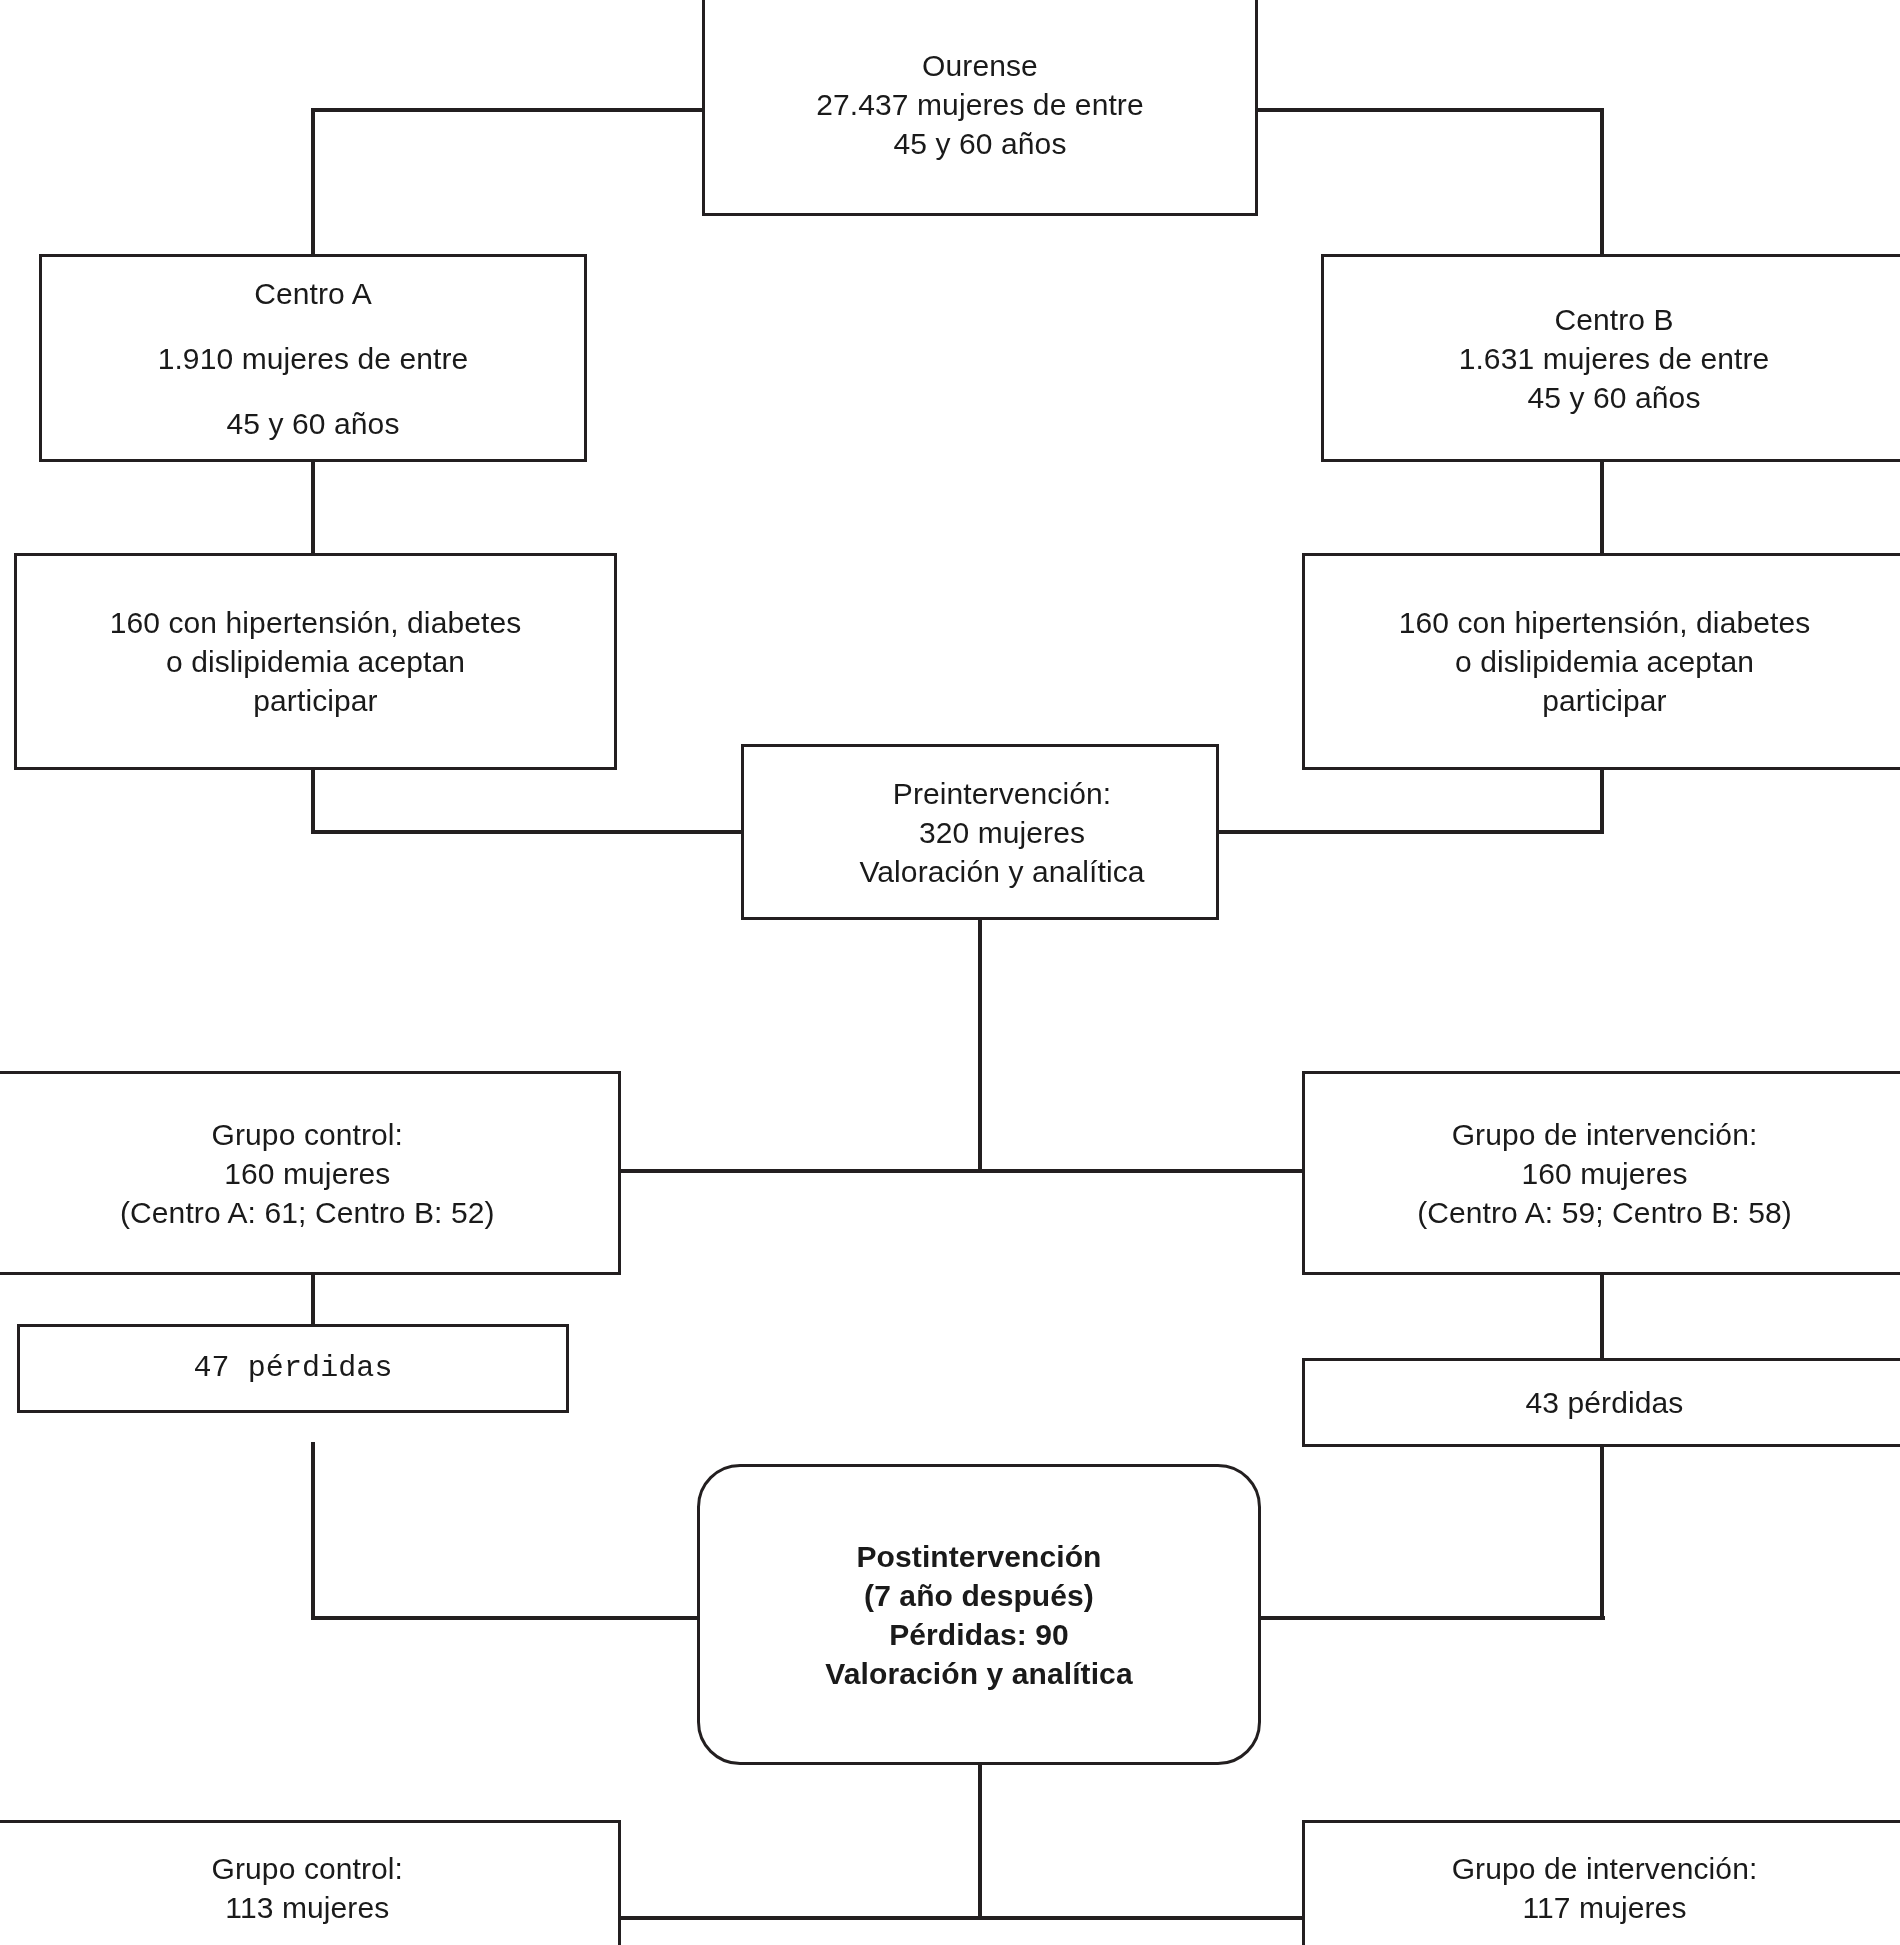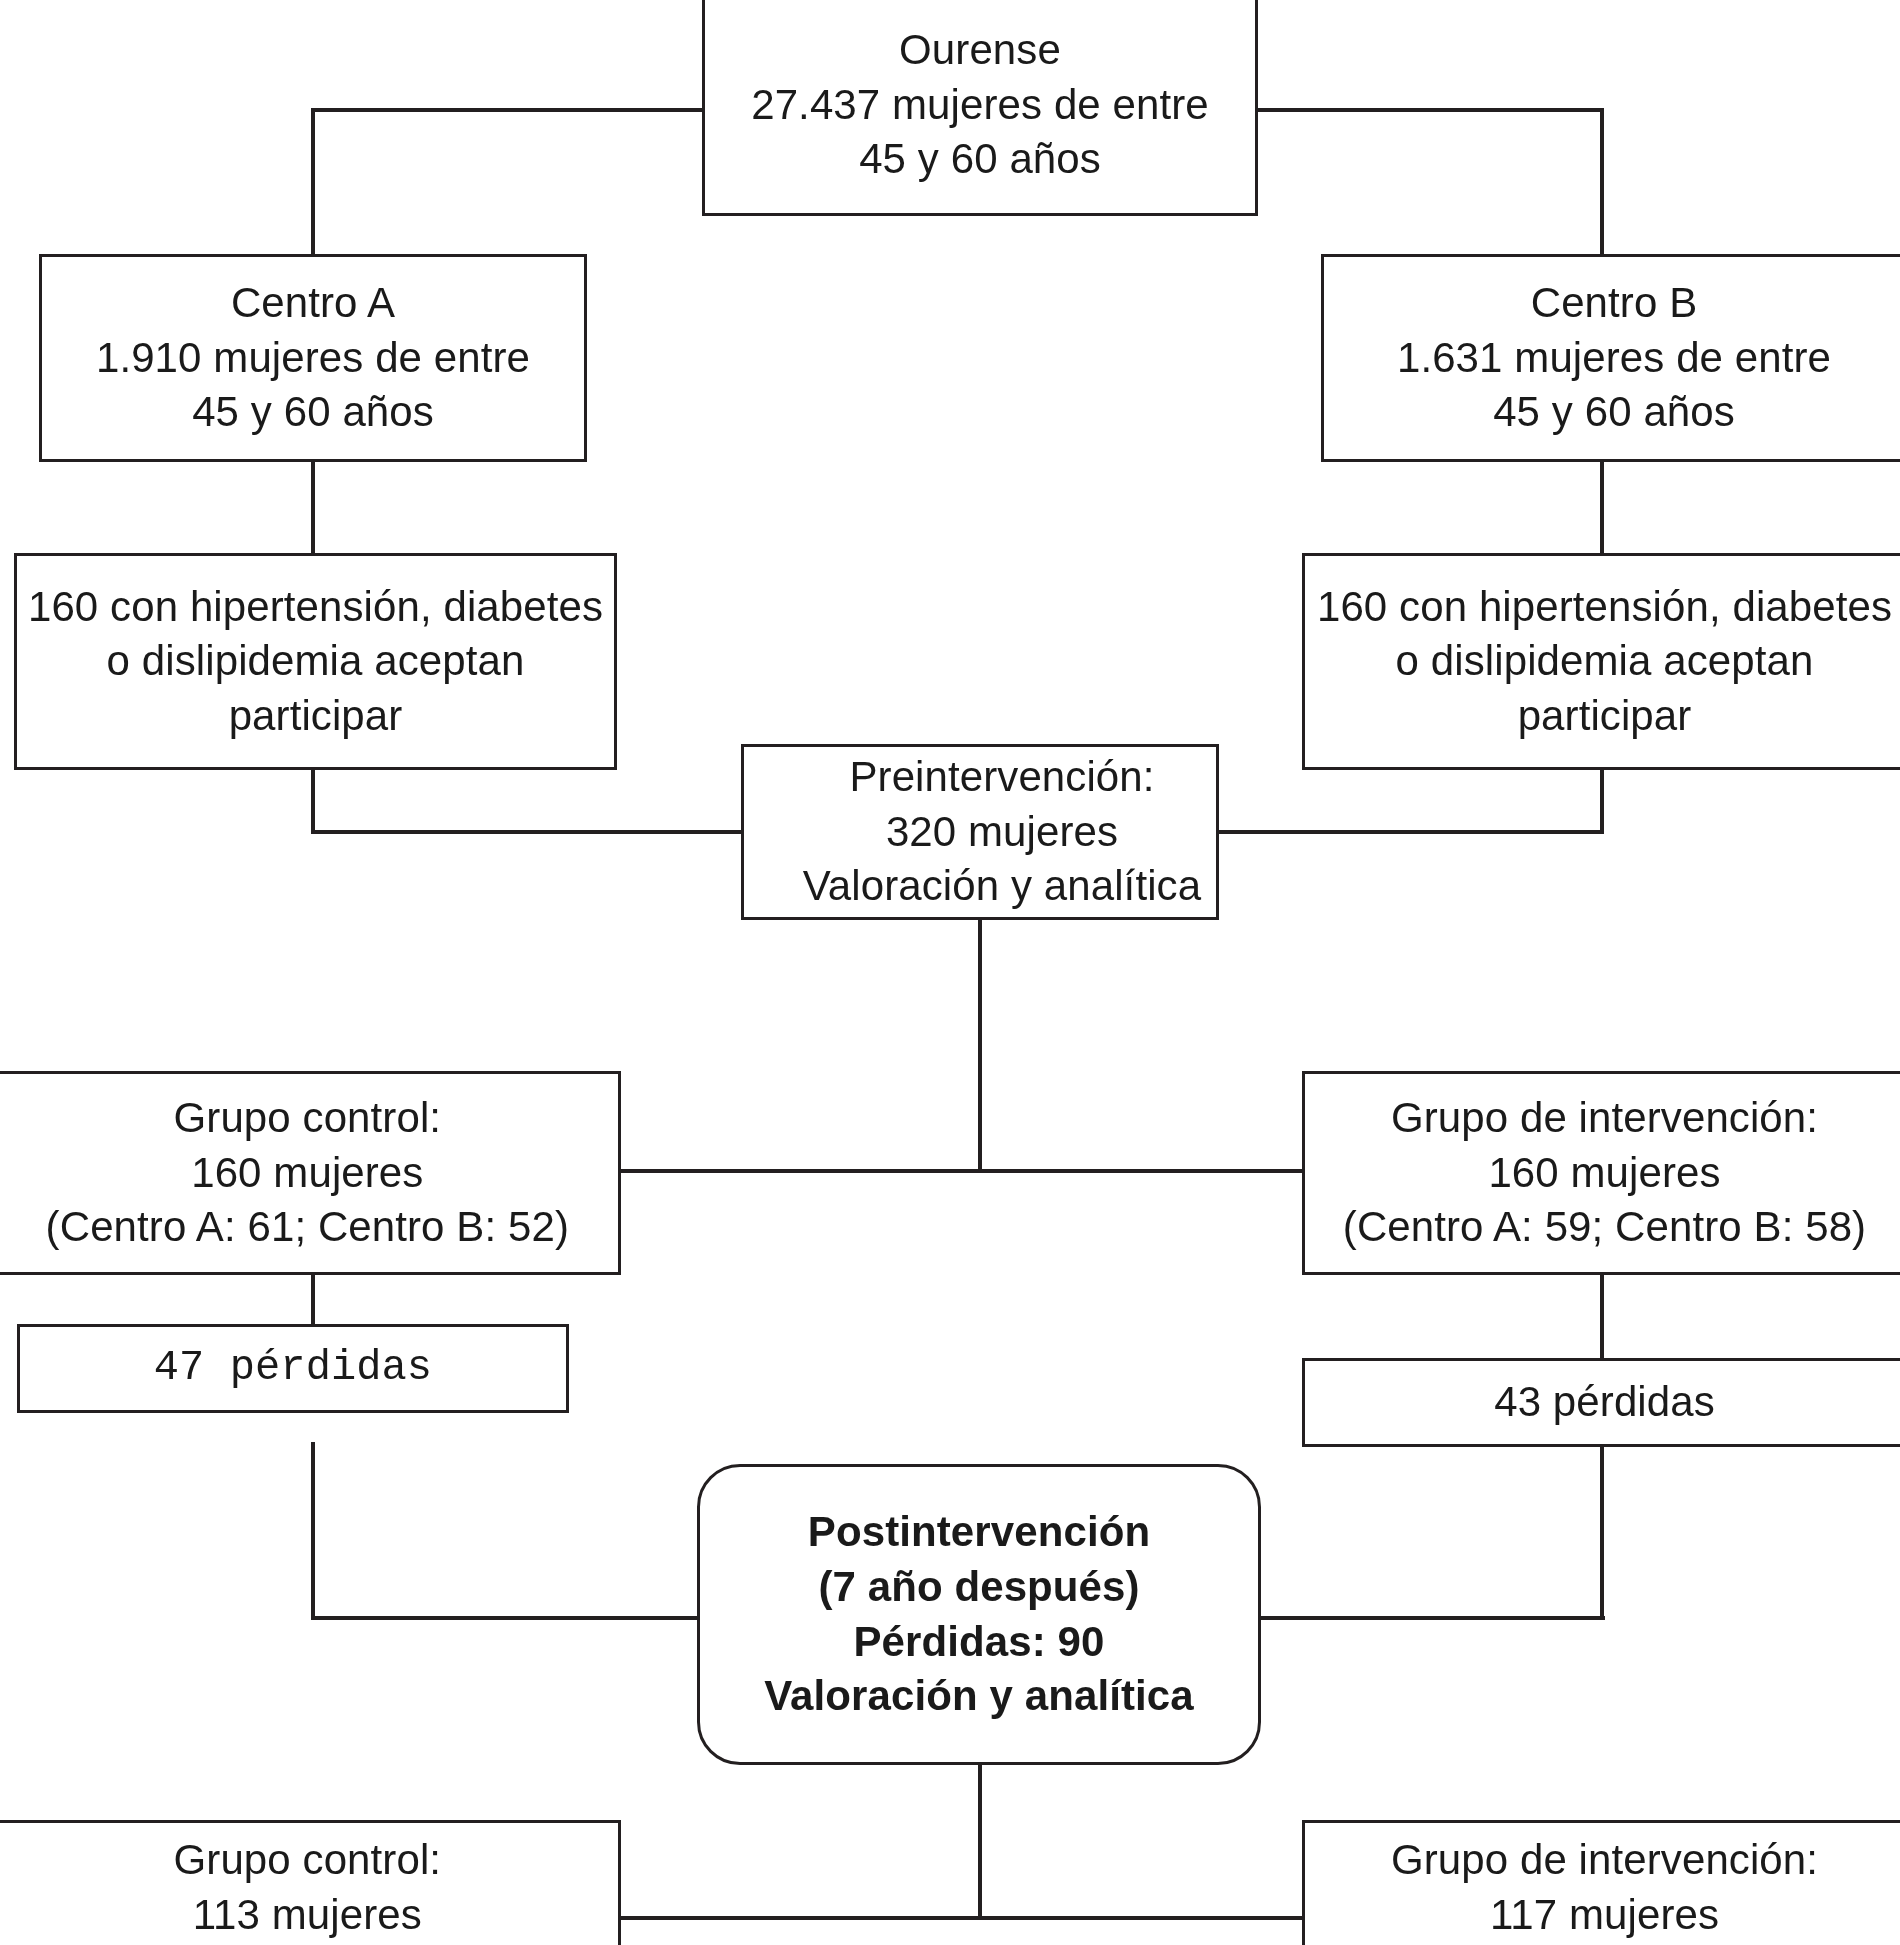--- a/index.html
+++ b/index.html
@@ -27,21 +27,21 @@
     align-items: center;
     justify-content: center;
     text-align: center;
     z-index: 3;
   }
   .node.rounded {
     border-radius: 43px;
   }
   .node .line {
     display: block;
-    font-size: 42px;
+    font-size: 30px;
     line-height: 1.30;
     white-space: nowrap;
     letter-spacing: 0.1px;
   }
   .edge {
     position: absolute;
     background: #231f20;
     z-index: 1;
   }
   .edge.h { height: 3.9px; }
@@ -83,21 +83,21 @@
 
   <div class="edge v" style="left:978px; top:1761px; height:158px;"></div>
   <div class="edge h" style="left:617px; top:1916px; width:688px;"></div>
 
   <div class="node" style="left:702px; top:-6.2px; width:556px; height:222px;">
     <span class="line">Ourense</span>
     <span class="line">27.437 mujeres de entre</span>
     <span class="line">45 y 60 años</span>
   </div>
 
-  <div class="node" style="left:39px; top:254px; width:548px; height:208px;">
+  <div class="node" style="left:39px; top:254px; width:548px; height:208px;gap:26px;">
     <span class="line">Centro A</span>
     <span class="line">1.910 mujeres de entre</span>
     <span class="line">45 y 60 años</span>
   </div>
 
   <div class="node" style="left:1321px; top:254px; width:586px; height:208px;">
     <span class="line">Centro B</span>
     <span class="line">1.631 mujeres de entre</span>
     <span class="line">45 y 60 años</span>
   </div>

